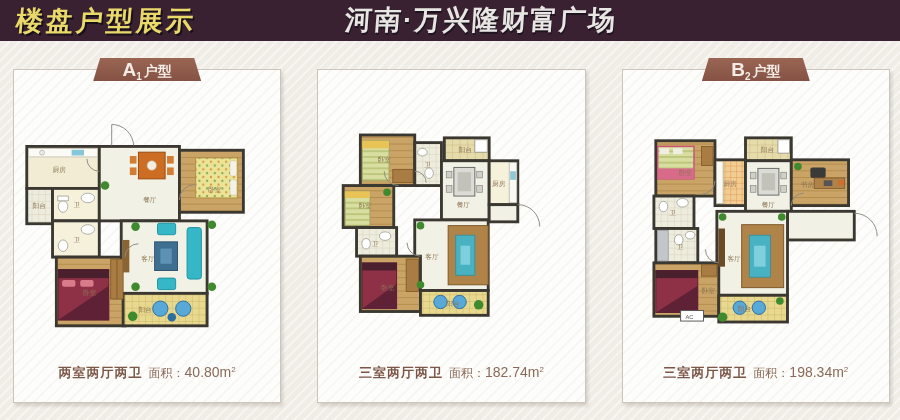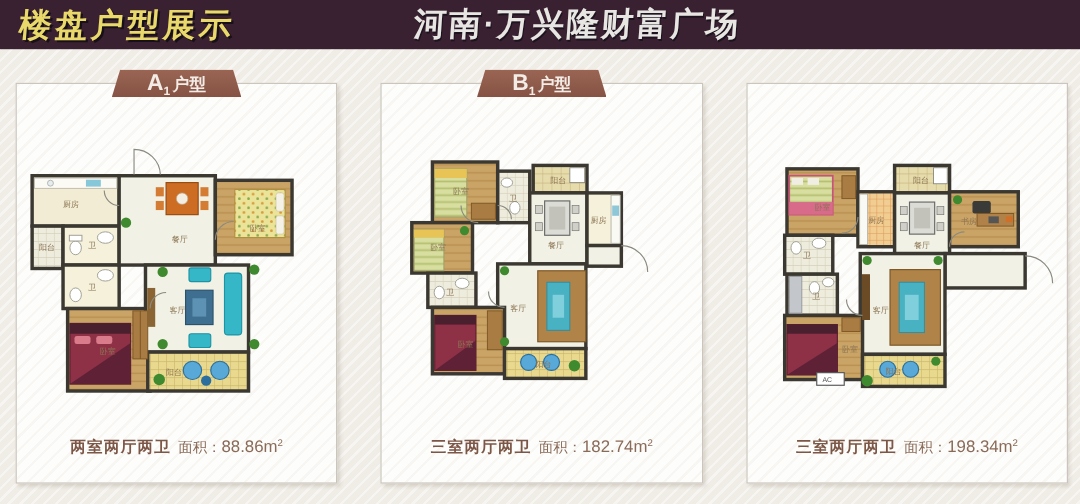--- a/index.html
+++ b/index.html
@@ -197,28 +197,25 @@
           <text x="58" y="134">卫</text>
           <text x="68" y="190">卧室</text>
           <text x="131" y="92">餐厅</text>
           <text x="199" y="82">卧室</text>
           <text x="129" y="154">客厅</text>
           <text x="126" y="208">阳台</text>
         </g>
       </svg>
     </div>
     <div class="caption">
-      <span class="spec">两室两厅两卫</span><span class="area"><span>面积：</span><span class="val">88.86m</span><sup>2</sup></span>
+      <span class="spec">两室两厅两卫</span><span class="area"><span>面积：</span><span class="val">40.80m</span><sup>2</sup></span>
     </div>
   </section>
 
   <section class="card">
-    <div class="ribbon">
-      <span class="plan-letter">B</span><sub>1</sub><span class="plan-suffix">户型</span>
-    </div>
     <div class="plan-wrap">
       <svg width="258" height="229" viewBox="0 0 270 240">
         <g stroke="#3b3831" stroke-width="3">
           <rect x="40" y="22" width="57" height="53" fill="url(#pWood)"></rect>
           <rect x="97" y="30" width="28" height="45" fill="url(#pPale)"></rect>
           <rect x="128" y="25" width="47" height="24" fill="url(#pGridTan)"></rect>
           <rect x="125" y="49" width="50" height="62" fill="#f1f2e5"></rect>
           <rect x="175" y="49" width="30" height="46" fill="#f5f1db"></rect>
           <rect x="22" y="75" width="53" height="44" fill="url(#pWood)"></rect>
           <rect x="36" y="119" width="42" height="30" fill="url(#pPale)"></rect>
@@ -293,20 +290,23 @@
           <text x="130" y="201">阳台</text>
         </g>
       </svg>
     </div>
     <div class="caption">
       <span class="spec">三室两厅两卫</span><span class="area"><span>面积：</span><span class="val">182.74m</span><sup>2</sup></span>
     </div>
   </section>
 
   <section class="card">
+    <div class="ribbon">
+      <span class="plan-letter">B</span><sub>2</sub><span class="plan-suffix">户型</span>
+    </div>
     <div class="plan-wrap">
       <svg width="258" height="229" viewBox="0 0 270 240">
         <g stroke="#3b3831" stroke-width="3">
           <rect x="30" y="28" width="62" height="58" fill="url(#pWood)"></rect>
           <rect x="92" y="48" width="32" height="48" fill="url(#pTile)"></rect>
           <rect x="124" y="25" width="48" height="24" fill="url(#pGridTan)"></rect>
           <rect x="124" y="49" width="48" height="53" fill="#f1f2e5"></rect>
           <rect x="172" y="48" width="60" height="48" fill="url(#pWood)"></rect>
           <rect x="28" y="86" width="42" height="34" fill="url(#pPale)"></rect>
           <rect x="30" y="120" width="44" height="36" fill="url(#pPale)"></rect>

